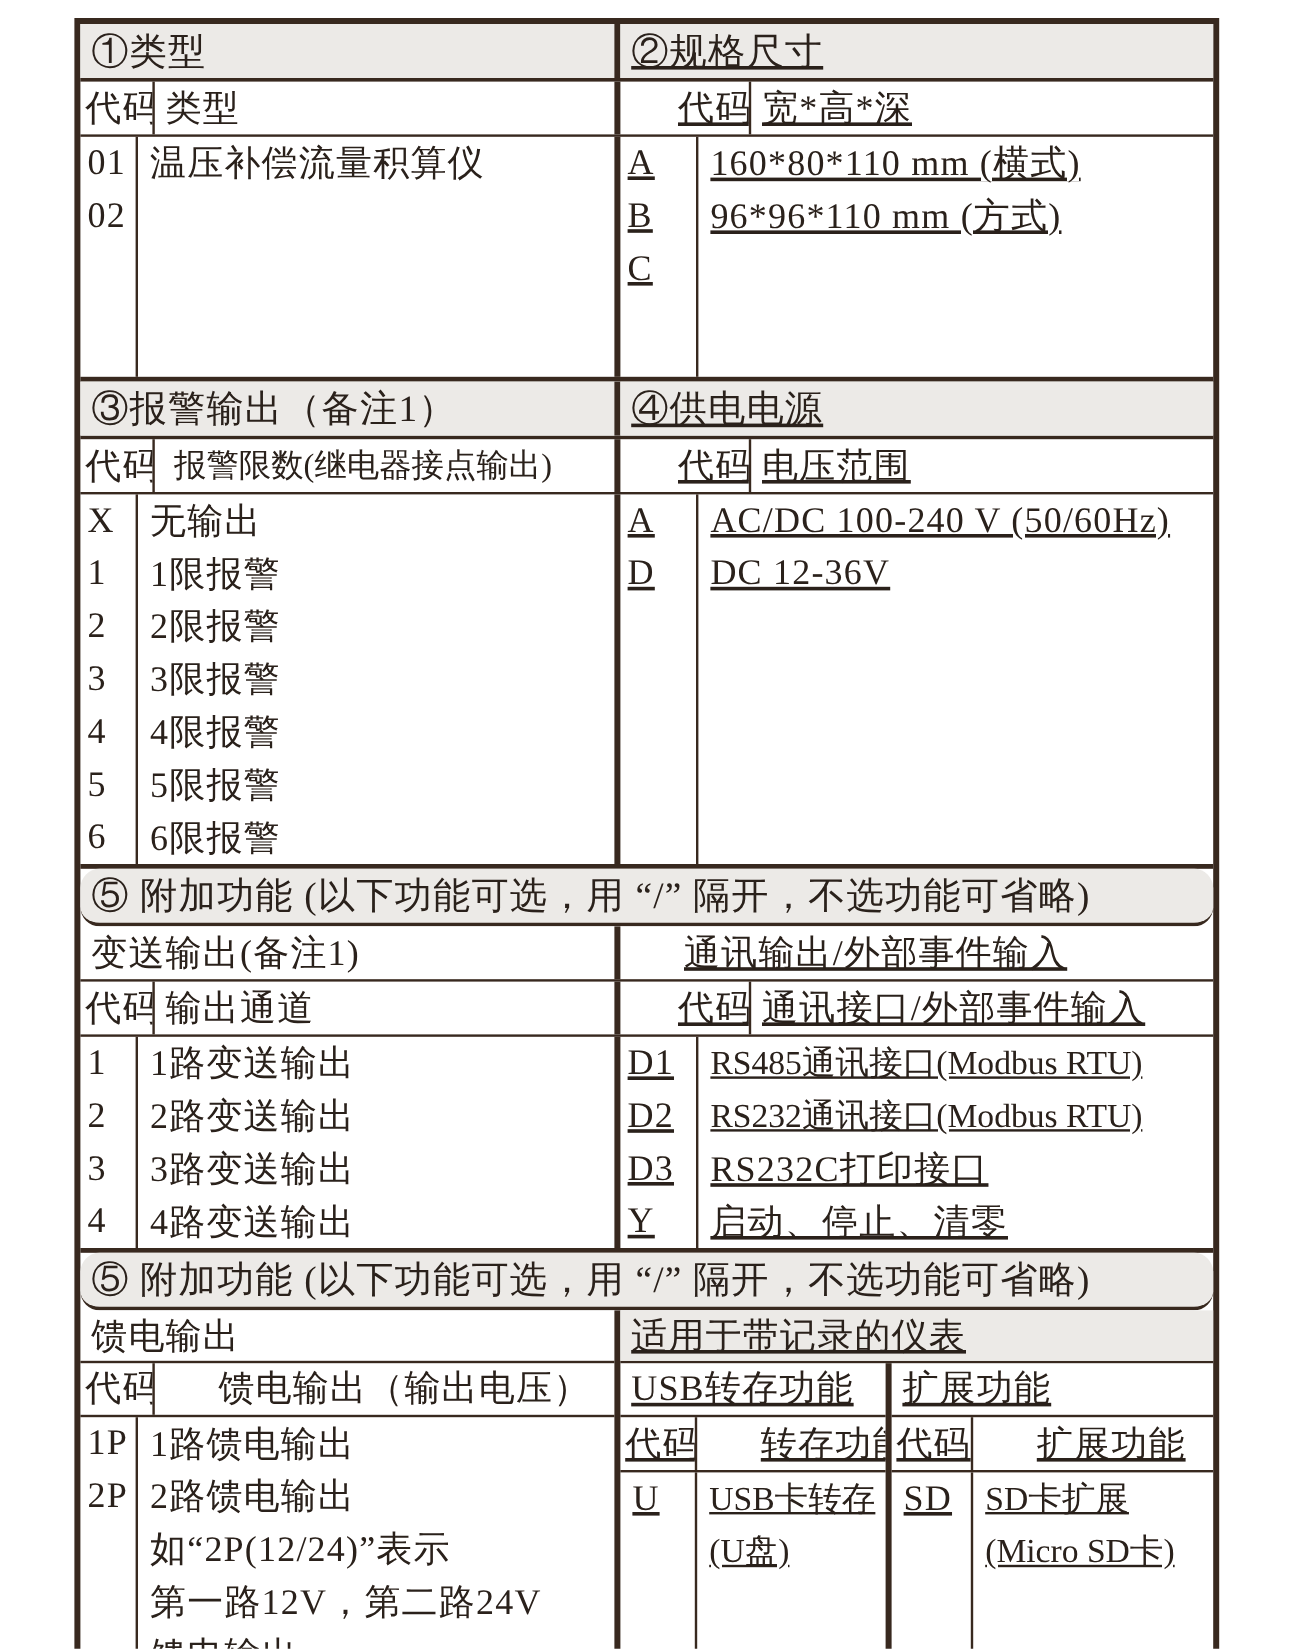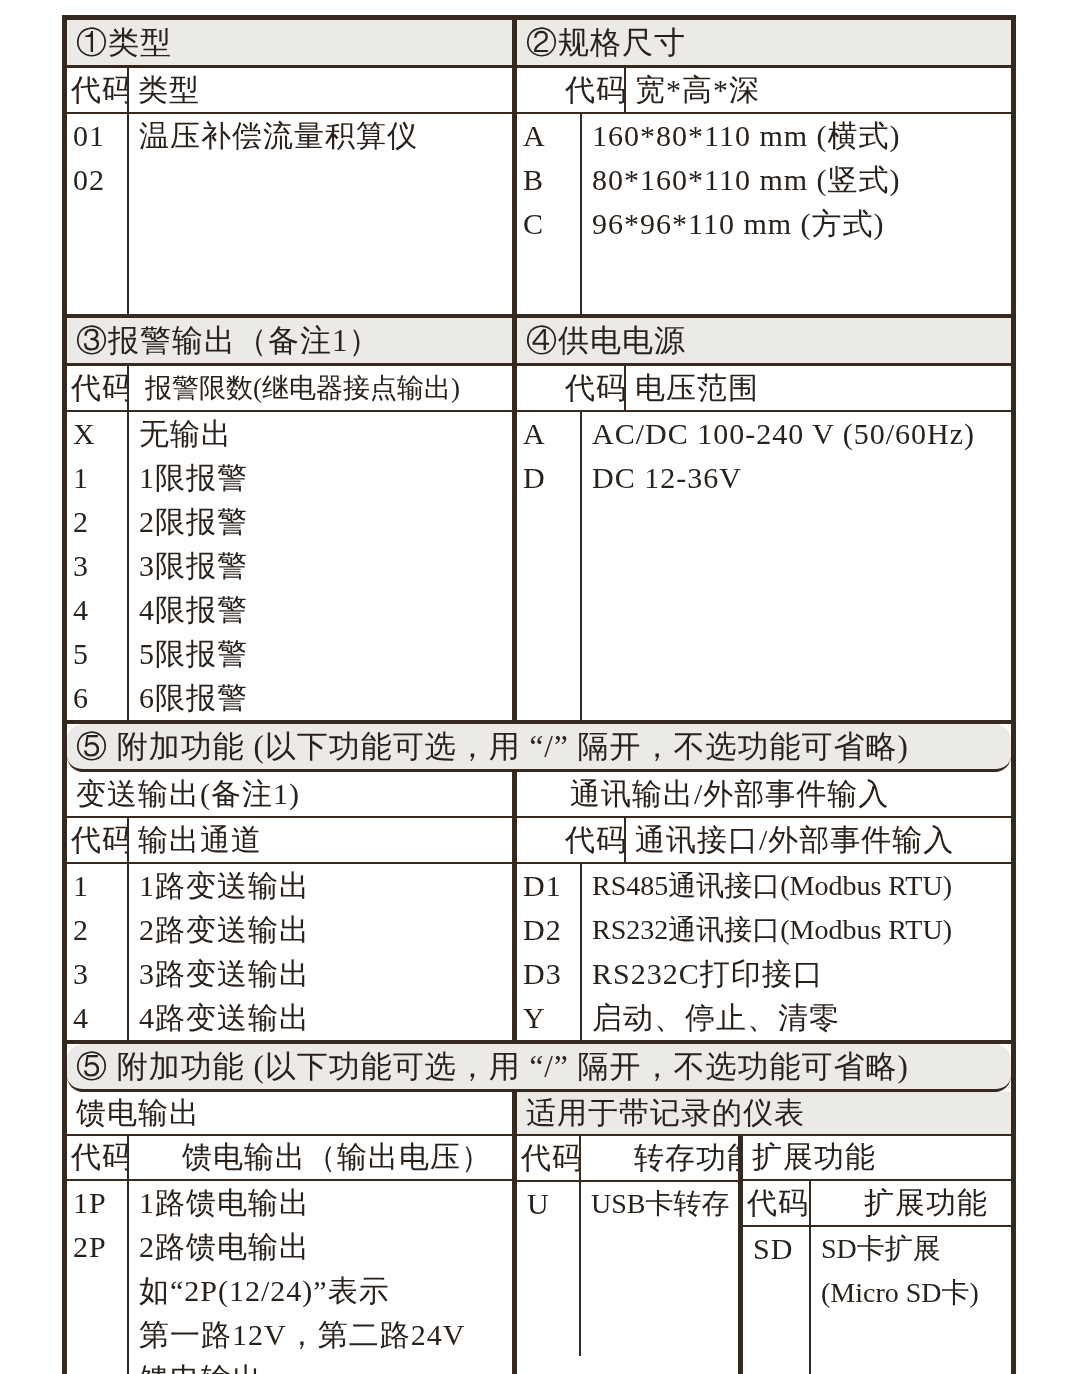--- a/index.html
+++ b/index.html
@@ -15,34 +15,34 @@
     color:var(--t);font-size:30px;letter-spacing:1px;
   }
   .table{
     position:absolute;left:62px;top:15px;width:954px;
     border:5px solid var(--b);background:#fff;
   }
   .sec{border-bottom:4px solid var(--b);}
   .sec:last-child{border-bottom:none;}
   .trow{display:flex;width:100%;}
   .half-l{width:450px;border-right:5px solid var(--b);display:flex;}
-  .half-r{flex:1;display:flex;}
+  .half-r{flex:1;display:flex;text-decoration:underline;}
   .r48{height:48px;}
   .r46{height:46px;}
   .r45{height:45px;}
   .r44{height:44px;}
   .cell{display:flex;align-items:center;padding-left:9px;overflow:hidden;white-space:nowrap;}
   .title{background:var(--g);border-bottom:3px solid var(--b);font-size:31px;border-radius:16px;}
   .titlerow .cell{background:var(--g);}
   .titlerow{border-bottom:3px solid var(--b);font-size:31px;}
   .subline{border-bottom:2px solid var(--b);gap:44px;}
   .cw1{width:62px;border-right:2px solid var(--b);flex:none;padding-left:4px;}
   .cw2{width:65px;border-right:2px solid var(--b);flex:none;padding-left:4px;}
   .grow{flex:1;}
-  .codes{width:62px;border-right:2px solid var(--b);flex:none;}
+  .codes{width:48px;border-right:2px solid var(--b);flex:none;}
   .codes2{width:65px;border-right:2px solid var(--b);flex:none;}
   .ln{height:44px;display:flex;align-items:center;padding-left:10px;white-space:nowrap;}
   .codes .ln,.codes2 .ln{padding-left:6px;}
   .tight{font-size:27px;letter-spacing:0;padding-left:16px;}
   .full{flex:1;}
   .graycell{background:var(--g);}
   
   .usbcol{width:226px;border-right:5px solid var(--b);flex:none;}
   .extcol{flex:1;}
   .cw3{width:64px;border-right:2px solid var(--b);flex:none;padding-left:4px;}
@@ -82,21 +82,20 @@
         </div>
       </div>
       <div class="half-r">
         <div class="codes2">
           <div class="ln">A</div>
           <div class="ln">B</div>
           <div class="ln">C</div>
         </div>
         <div class="grow">
           <div class="ln">160*80*110 mm (横式)</div>
-          <div class="ln">80*160*110 mm (竖式)</div>
           <div class="ln">96*96*110 mm (方式)</div>
         </div>
       </div>
     </div>
   </div>
 
   <div class="sec">
     <div class="trow titlerow r48">
       <div class="half-l cell">③报警输出（备注1）</div>
       <div class="half-r cell">④供电电源</div>
@@ -227,30 +226,34 @@
         </div>
       </div>
 
       <div class="half-r" style="flex-direction:column">
         <div class="trow subline r44">
           <div class="cell full graycell">适用于带记录的仪表</div>
         </div>
         <div class="trow" style="height:265px">
 
           <div class="usbcol">
+            <div class="trow subline r45">
+              <div class="cell full">USB转存功能</div>
+            </div>
             <div class="trow subline r46">
               <div class="cell cw3">代码</div>
               <div class="cell grow">转存功能</div>
             </div>
             <div class="trow" style="height:174px">
               <div class="codes3">
                 <div class="ln">U</div>
               </div>
               <div class="grow">
                 <div class="ln sm">USB卡转存</div>
+                <div class="ln sm">(U盘)</div>
               </div>
             </div>
           </div>
 
           <div class="extcol">
             <div class="trow subline r45">
               <div class="cell full">扩展功能</div>
             </div>
             <div class="trow subline r46">
               <div class="cell cw4">代码</div>

